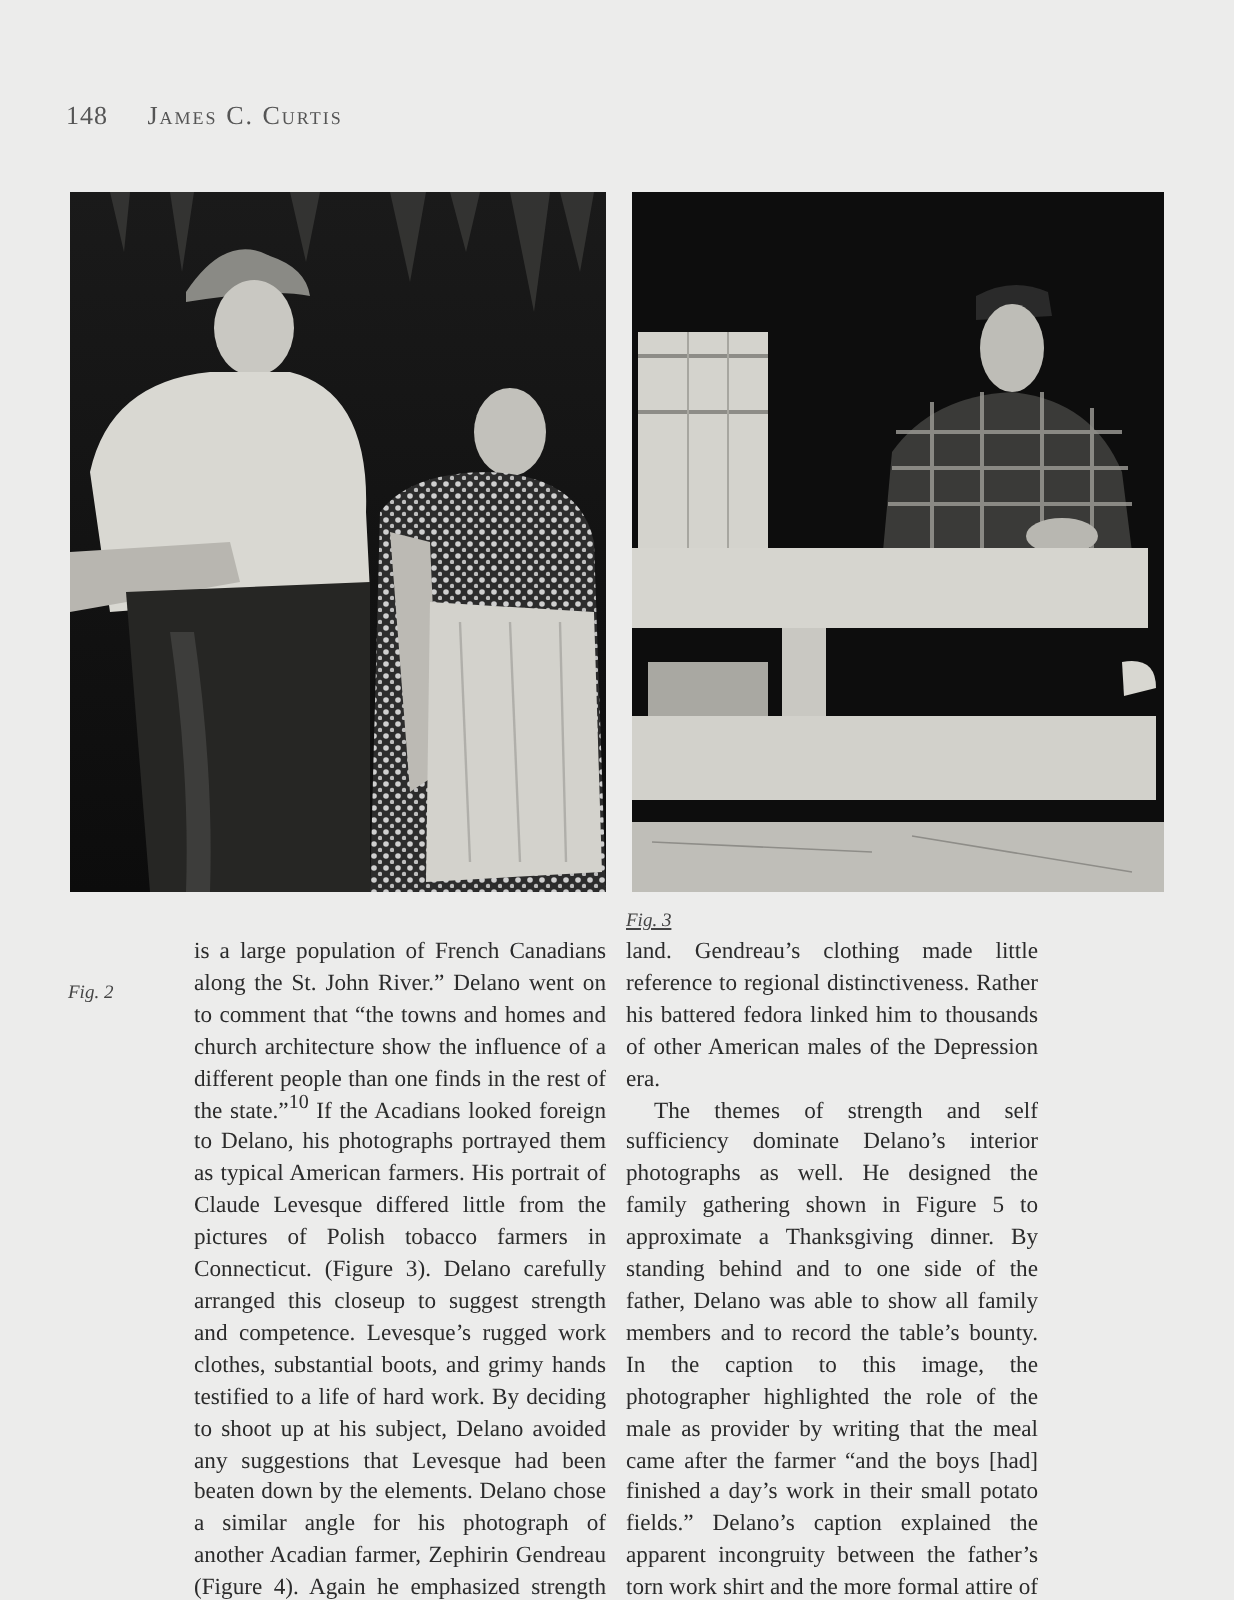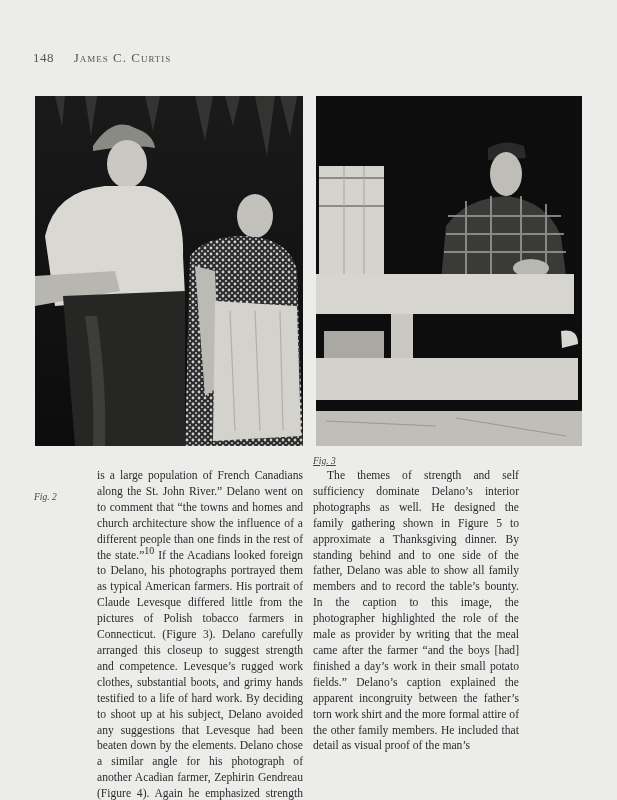--- a/index.html
+++ b/index.html
@@ -148,14 +148,15 @@
     <path d="M245 235 Q262 232 262 248 L246 252 Z" fill="#d8d7d1"></path>
   </svg>
 </div>
 <div class="fig-label" id="fig3-label">Fig. 3</div>
 
 <div class="column" id="col-left">
   <p><span>is a large population of French Canadians along the St. John River.” Delano went on to comment that “the towns and homes and church architecture show the influence of a different people than one finds in the rest of the state.”</span><sup>10</sup><span> If the Acadians looked foreign to Delano, his photographs portrayed them as typical American farmers. His portrait of Claude Levesque differed little from the pictures of Polish tobacco farmers in Connecticut. (Figure 3). Delano carefully arranged this closeup to suggest strength and competence. Levesque’s rugged work clothes, substantial boots, and grimy hands testified to a life of hard work. By deciding to shoot up at his subject, Delano avoided any suggestions that Levesque had been beaten down by the elements. Delano chose a similar angle for his photograph of another Acadian farmer, Zephirin Gendreau (Figure 4). Again he emphasized strength and mastery of the</span></p>
 </div>
 
 <div class="column" id="col-right">
+  <p>land. Gendreau’s clothing made little reference to regional distinctiveness. Rather his battered fedora linked him to thousands of other American males of the Depression era.</p>
   <p class="indent">The themes of strength and self sufficiency dominate Delano’s interior photographs as well. He designed the family gathering shown in Figure 5 to approximate a Thanksgiving dinner. By standing behind and to one side of the father, Delano was able to show all family members and to record the table’s bounty. In the caption to this image, the photographer highlighted the role of the male as provider by writing that the meal came after the farmer “and the boys [had] finished a day’s work in their small potato fields.” Delano’s caption explained the apparent incongruity between the father’s torn work shirt and the more formal attire of the other family members. He included that detail as visual proof of the man’s</p>
 </div>
 
 </body></html>

